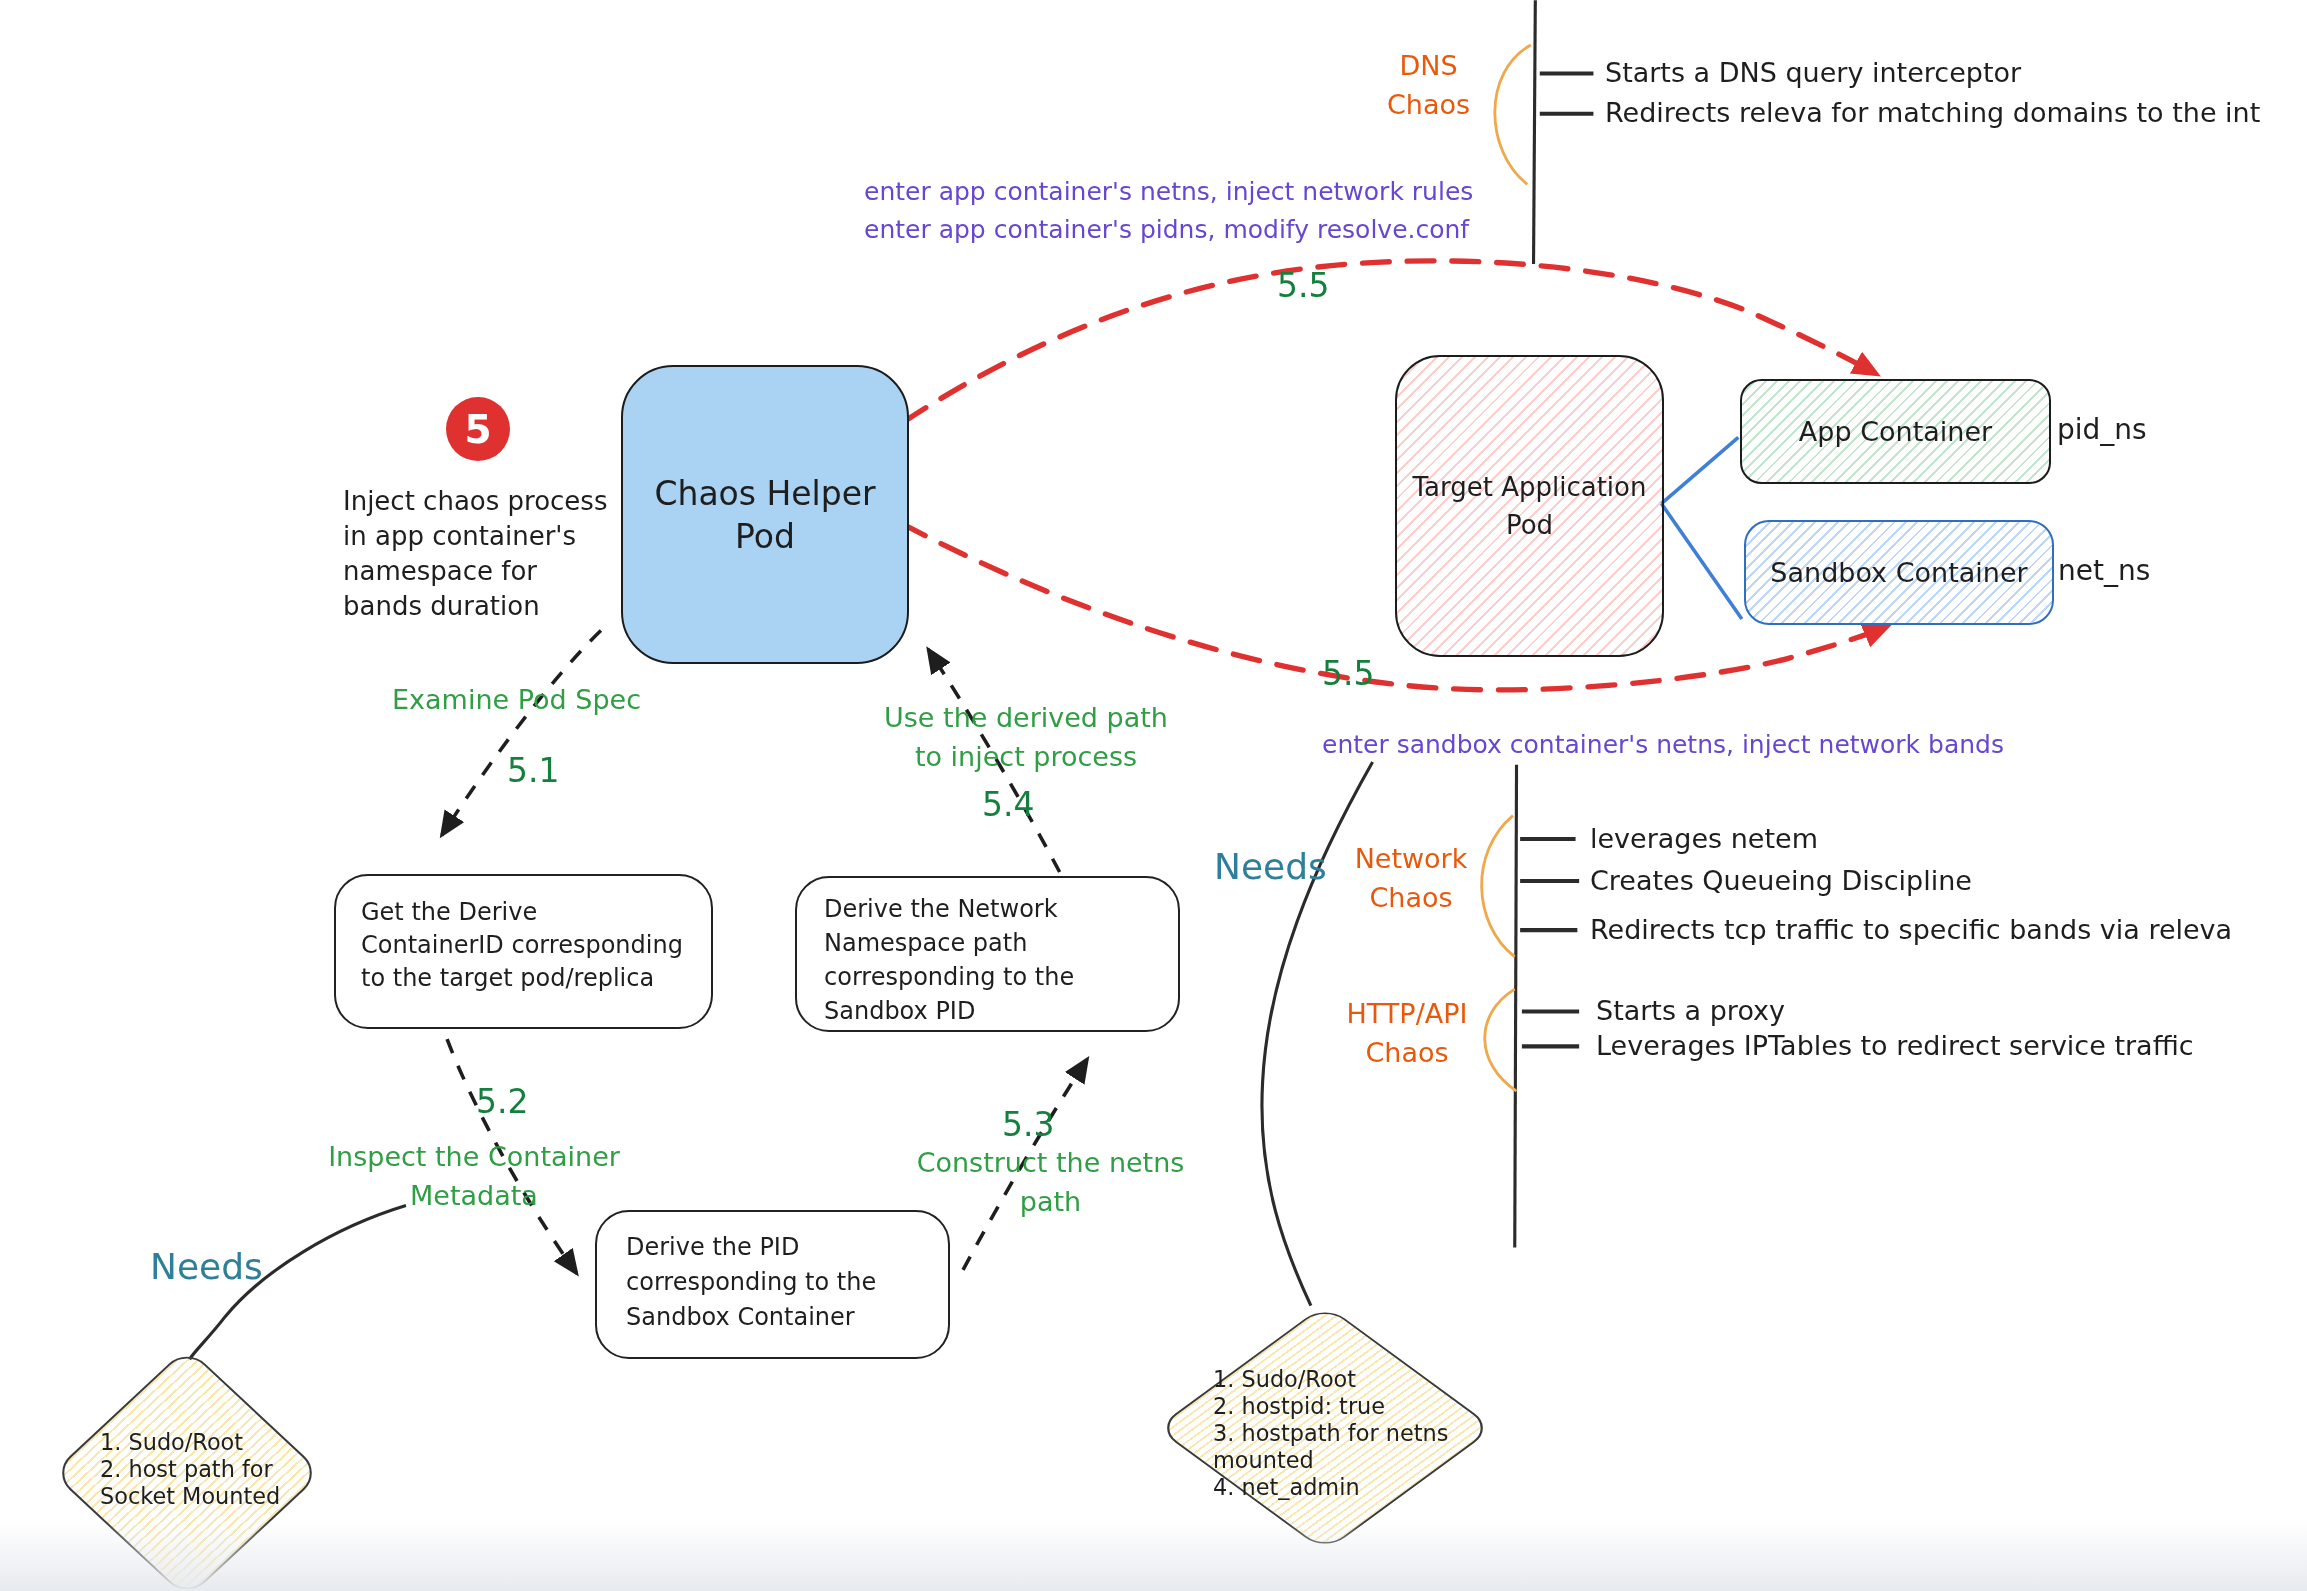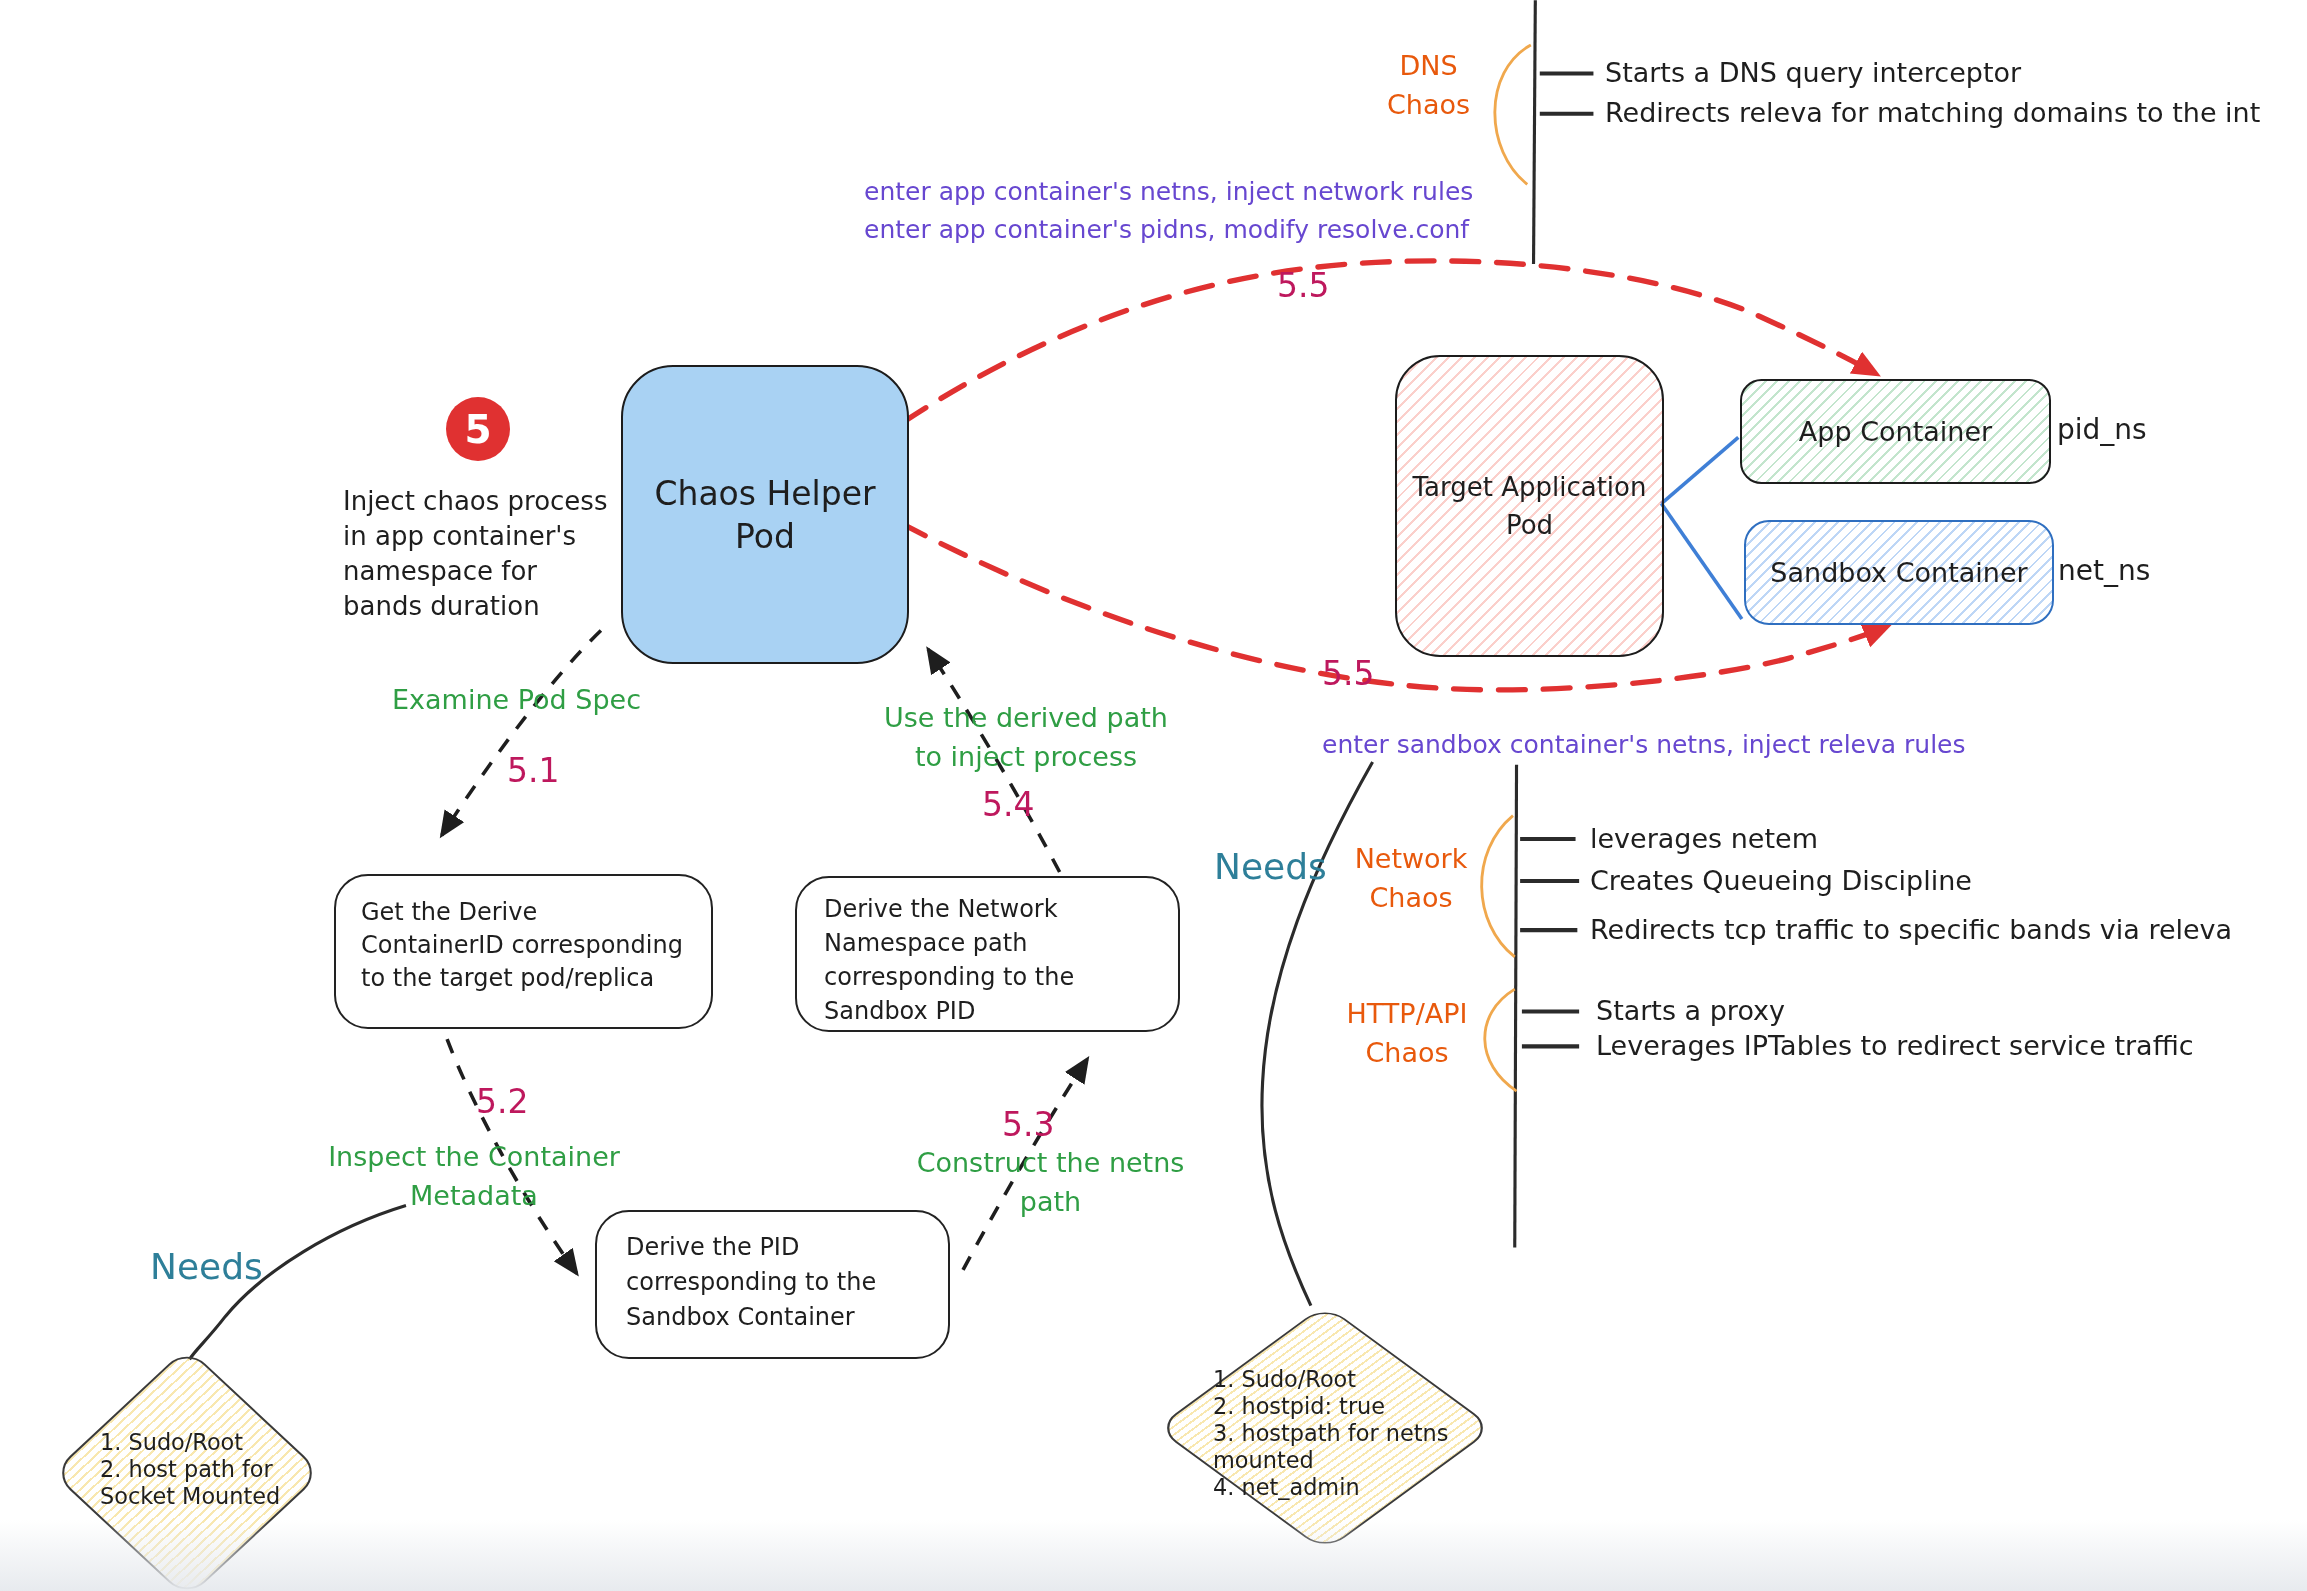--- a/index.html
+++ b/index.html
@@ -31,21 +31,21 @@
   .diamond-left{left:94px;top:1380px;width:182px;height:182px;transform:scale(1.03,.96) rotate(45deg);}
   .diamond-right{left:1218px;top:1321px;width:210px;height:210px;transform:scale(1.12,.82) rotate(45deg);}
   .diamond-text{font-size:22.4px;line-height:27px;}
 
   .badge{left:446px;top:397px;width:64px;height:64px;border-radius:50%;background:#e03131;color:#fff;
     display:flex;align-items:center;justify-content:center;font-size:39px;font-weight:bold;}
 
   .note{font-size:26px;line-height:35px;}
   .purple{color:#6747d0;font-size:25px;line-height:38px;}
   .green{color:#2f9e44;font-size:27px;line-height:39px;}
-  .rednum{color:#be185d;font-size:33px;font-weight:500;}
+  .rednum{color:#15803d;font-size:33px;font-weight:500;}
   .teal{color:#2e7f99;font-size:36px;}
   .orange{color:#e8590c;font-size:27px;line-height:39px;text-align:center;}
   .item{font-size:27px;}
   .center{text-align:center;}
   .bottom-fade{left:0;top:1520px;width:2307px;height:72px;background:linear-gradient(rgba(233,236,239,0),#e7eaee);}
 </style>
 </head>
 <body>
 
 <div id="canvas">
@@ -160,21 +160,21 @@
   </div>
   <div class="abs green center" style="left:903px;top:1143px;width:295px;">
     <div>Construct the netns</div>
     <div>path</div>
   </div>
 
   <div class="abs purple" style="left:864px;top:173px;">
     <div class="nowrap">enter app container's netns, inject network rules</div>
     <div class="nowrap">enter app container's pidns, modify resolve.conf</div>
   </div>
-  <div class="abs purple nowrap" style="left:1322px;top:726px;">enter sandbox container's netns, inject releva rules</div>
+  <div class="abs purple nowrap" style="left:1322px;top:726px;">enter sandbox container's netns, inject network bands</div>
 
   <div class="abs orange" style="left:1366px;top:46px;width:125px;">
     <div>DNS</div>
     <div>Chaos</div>
   </div>
   <div class="abs item nowrap" style="left:1605px;top:57px;">Starts a DNS query interceptor</div>
   <div class="abs item nowrap" style="left:1605px;top:97px;">Redirects releva for matching domains to the int</div>
 
   <div class="abs teal nowrap" style="left:1214px;top:846px;">Needs</div>
   <div class="abs orange" style="left:1344px;top:839px;width:134px;">

